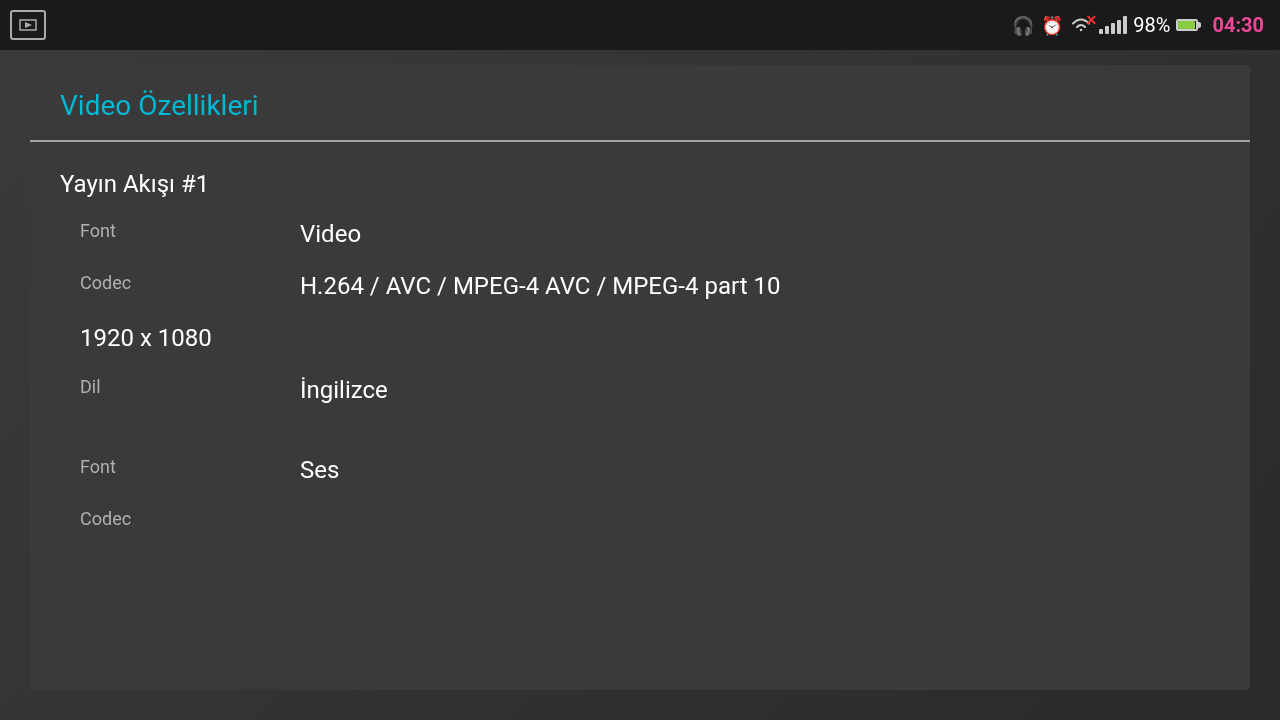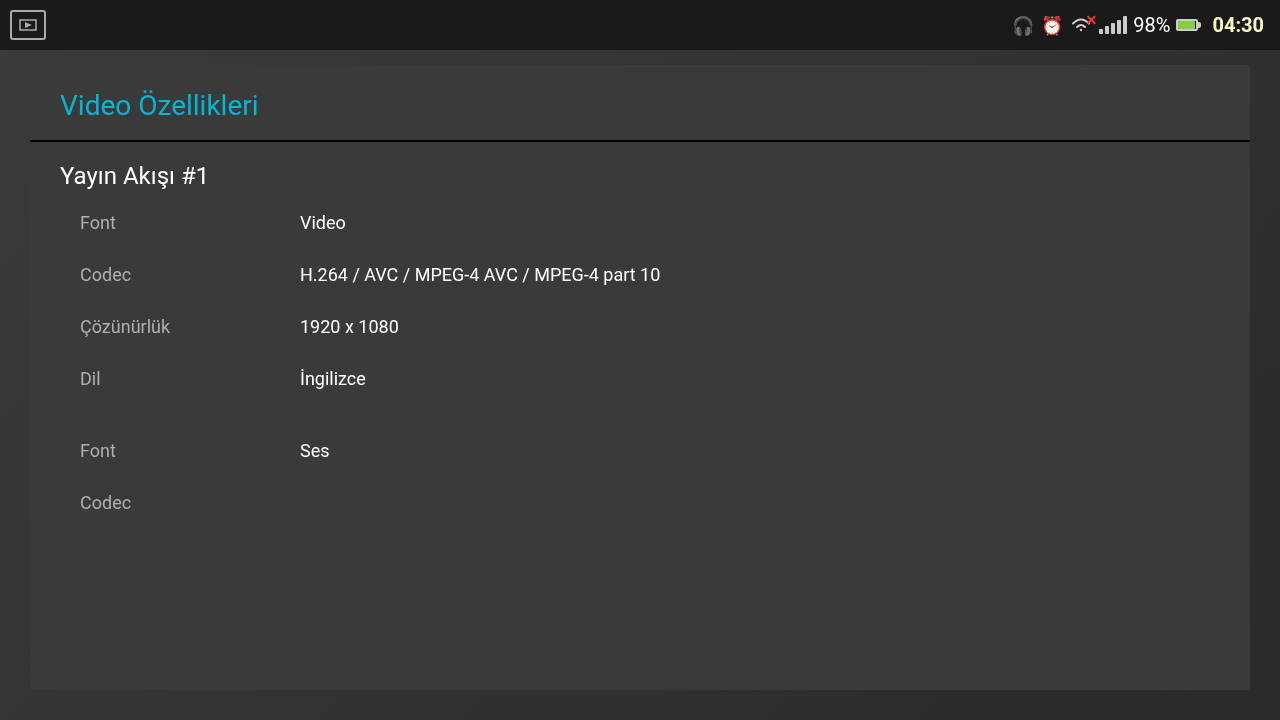--- a/index.html
+++ b/index.html
@@ -32,21 +32,21 @@
     .status-bar-left {
       position: absolute;
       left: 10px;
       top: 0;
       height: 50px;
       display: flex;
       align-items: center;
     }
 
     .status-time {
-      color: #fef9c3;
+      color: #ec4899;
       font-size: 20px;
       font-weight: bold;
       margin-left: 8px;
     }
 
     .battery-text {
       color: #ffffff;
       font-size: 20px;
     }
 
@@ -67,37 +67,37 @@
       left: 30px;
       right: 30px;
       bottom: 30px;
       background: #3a3a3a;
       border-radius: 4px;
       overflow: hidden;
     }
 
     .dialog-header {
       padding: 24px 30px 18px 30px;
-      border-bottom: 2px solid #000000;
+      border-bottom: 2px solid #a3a3a3;
     }
 
     .dialog-title {
       color: #00b8d4;
       font-size: 28px;
       font-weight: 400;
     }
 
     .dialog-content {
       padding: 0 30px;
       overflow-y: auto;
       height: calc(100% - 90px);
     }
 
     .stream-section {
-      margin-top: 20px;
+      margin-top: 28px;
     }
 
     .stream-title {
       color: #ffffff;
       font-size: 24px;
       font-weight: 400;
       margin-bottom: 10px;
     }
 
     .property-row {
@@ -109,21 +109,21 @@
 
     .property-label {
       color: #b0b0b0;
       font-size: 18px;
       width: 220px;
       flex-shrink: 0;
     }
 
     .property-value {
       color: #ffffff;
-      font-size: 18px;
+      font-size: 24px;
       flex: 1;
     }
 
     
     .status-icons {
       display: flex;
       align-items: center;
       gap: 6px;
     }
 
@@ -276,21 +276,20 @@
         <span class="property-label">Font</span>
         <span class="property-value">Video</span>
       </div>
 
       <div class="property-row">
         <span class="property-label">Codec</span>
         <span class="property-value">H.264 / AVC / MPEG-4 AVC / MPEG-4 part 10</span>
       </div>
 
       <div class="property-row">
-        <span class="property-label">Çözünürlük</span>
         <span class="property-value">1920 x 1080</span>
       </div>
 
 
 
       <div class="property-row">
         <span class="property-label">Dil</span>
         <span class="property-value">İngilizce</span>
       </div>
     </div>

